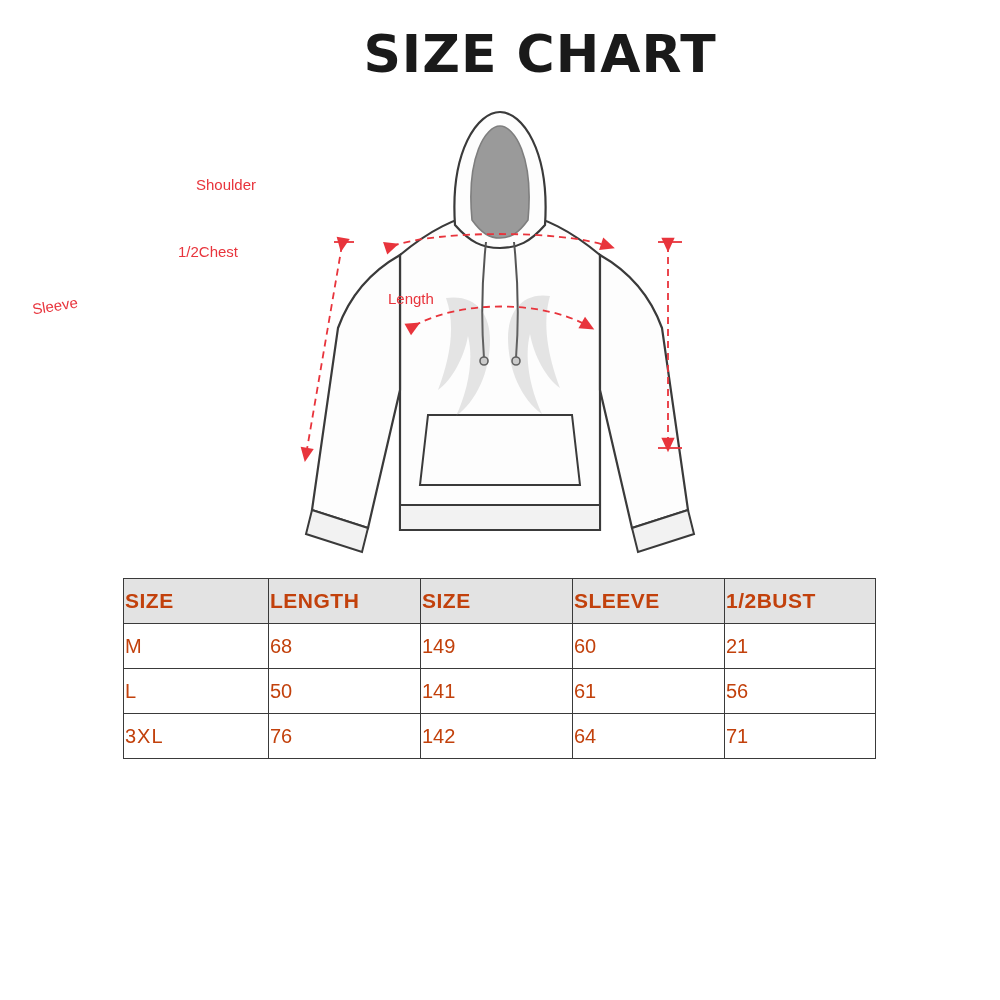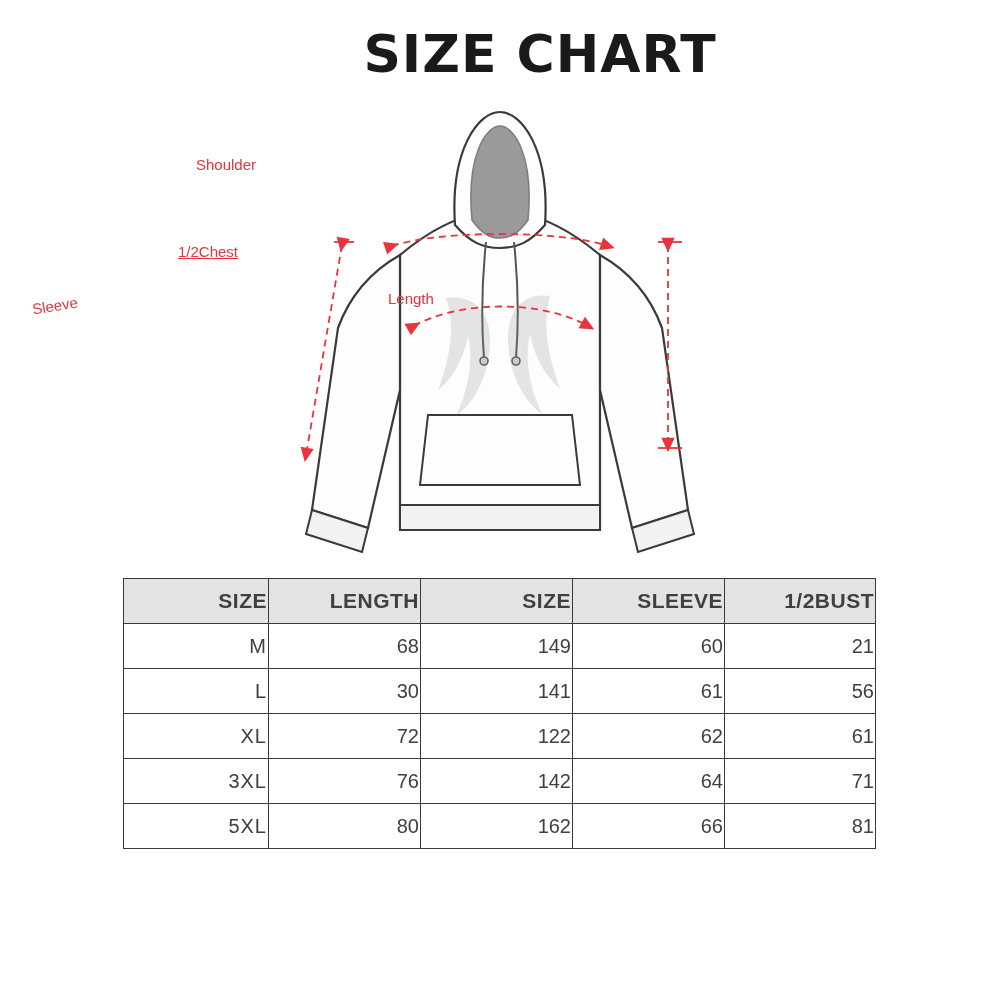--- a/index.html
+++ b/index.html
@@ -48,42 +48,42 @@
     height: 470px;
     pointer-events: none;
   }
   .ann-label {
     position: absolute;
     color: #e8343c;
     font-family: "Liberation Sans", sans-serif;
     font-size: 15px;
     white-space: nowrap;
   }
-  .ann-shoulder { left: 196px; top: 156px; }
-  .ann-halfchest { left: 178px; top: 243px; text-decoration: underline; }
+  .ann-shoulder { left: 196px; top: 176px; }
+  .ann-halfchest { left: 178px; top: 243px; }
   .ann-sleeve { left: 32px; top: 297px; transform: rotate(-9deg); }
   .ann-length { left: 388px; top: 290px; }
 
   #size-table-wrap {
     position: absolute;
     left: 123px;
     top: 578px;
     width: 752px;
   }
   table#size-table {
     border-collapse: collapse;
     width: 752px;
     table-layout: fixed;
   }
   table#size-table th,
   table#size-table td {
     border: 1px solid #3a3a3a;
-    text-align: right;
+    text-align: left;
     font-family: "Liberation Sans", sans-serif;
-    color: #404040;
+    color: #c2410c;
   }
   table#size-table th {
     background: #e3e3e3;
     font-weight: 700;
     font-size: 21px;
     height: 42px;
     letter-spacing: 0.5px;
   }
   table#size-table td {
     background: #ffffff;
@@ -186,43 +186,29 @@
       <tbody id="size-table-body">
         <tr>
           <td class="size-cell">M</td>
           <td>68</td>
           <td>149</td>
           <td>60</td>
           <td>21</td>
         </tr>
         <tr>
           <td class="size-cell">L</td>
-          <td>30</td>
+          <td>50</td>
           <td>141</td>
           <td>61</td>
           <td>56</td>
-        </tr>
-        <tr>
-          <td class="size-cell">XL</td>
-          <td>72</td>
-          <td>122</td>
-          <td>62</td>
-          <td>61</td>
         </tr>
         <tr>
           <td class="size-cell">3XL</td>
           <td>76</td>
           <td>142</td>
           <td>64</td>
           <td>71</td>
         </tr>
-        <tr>
-          <td class="size-cell">5XL</td>
-          <td>80</td>
-          <td>162</td>
-          <td>66</td>
-          <td>81</td>
-        </tr>
       </tbody>
     </table>
   </div>
 
 </div>
 
 </body></html>

